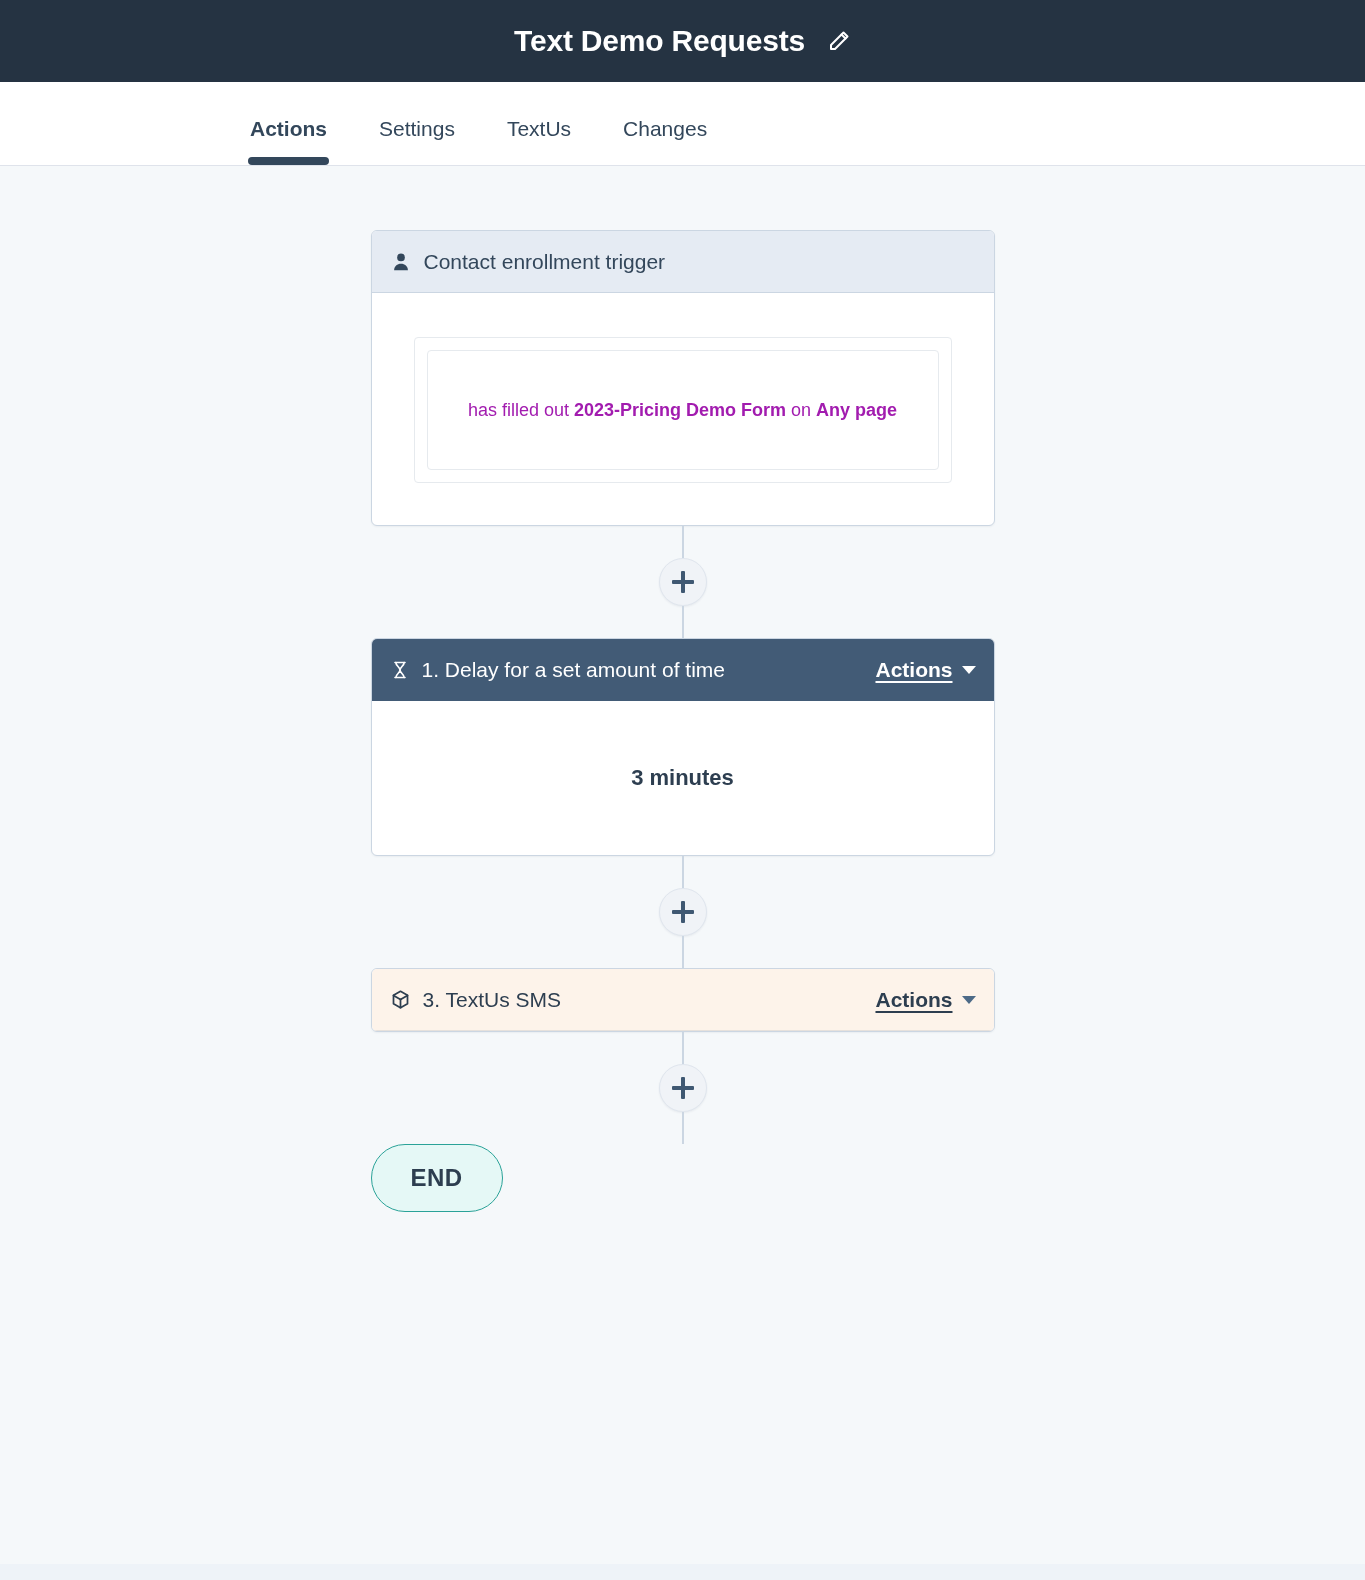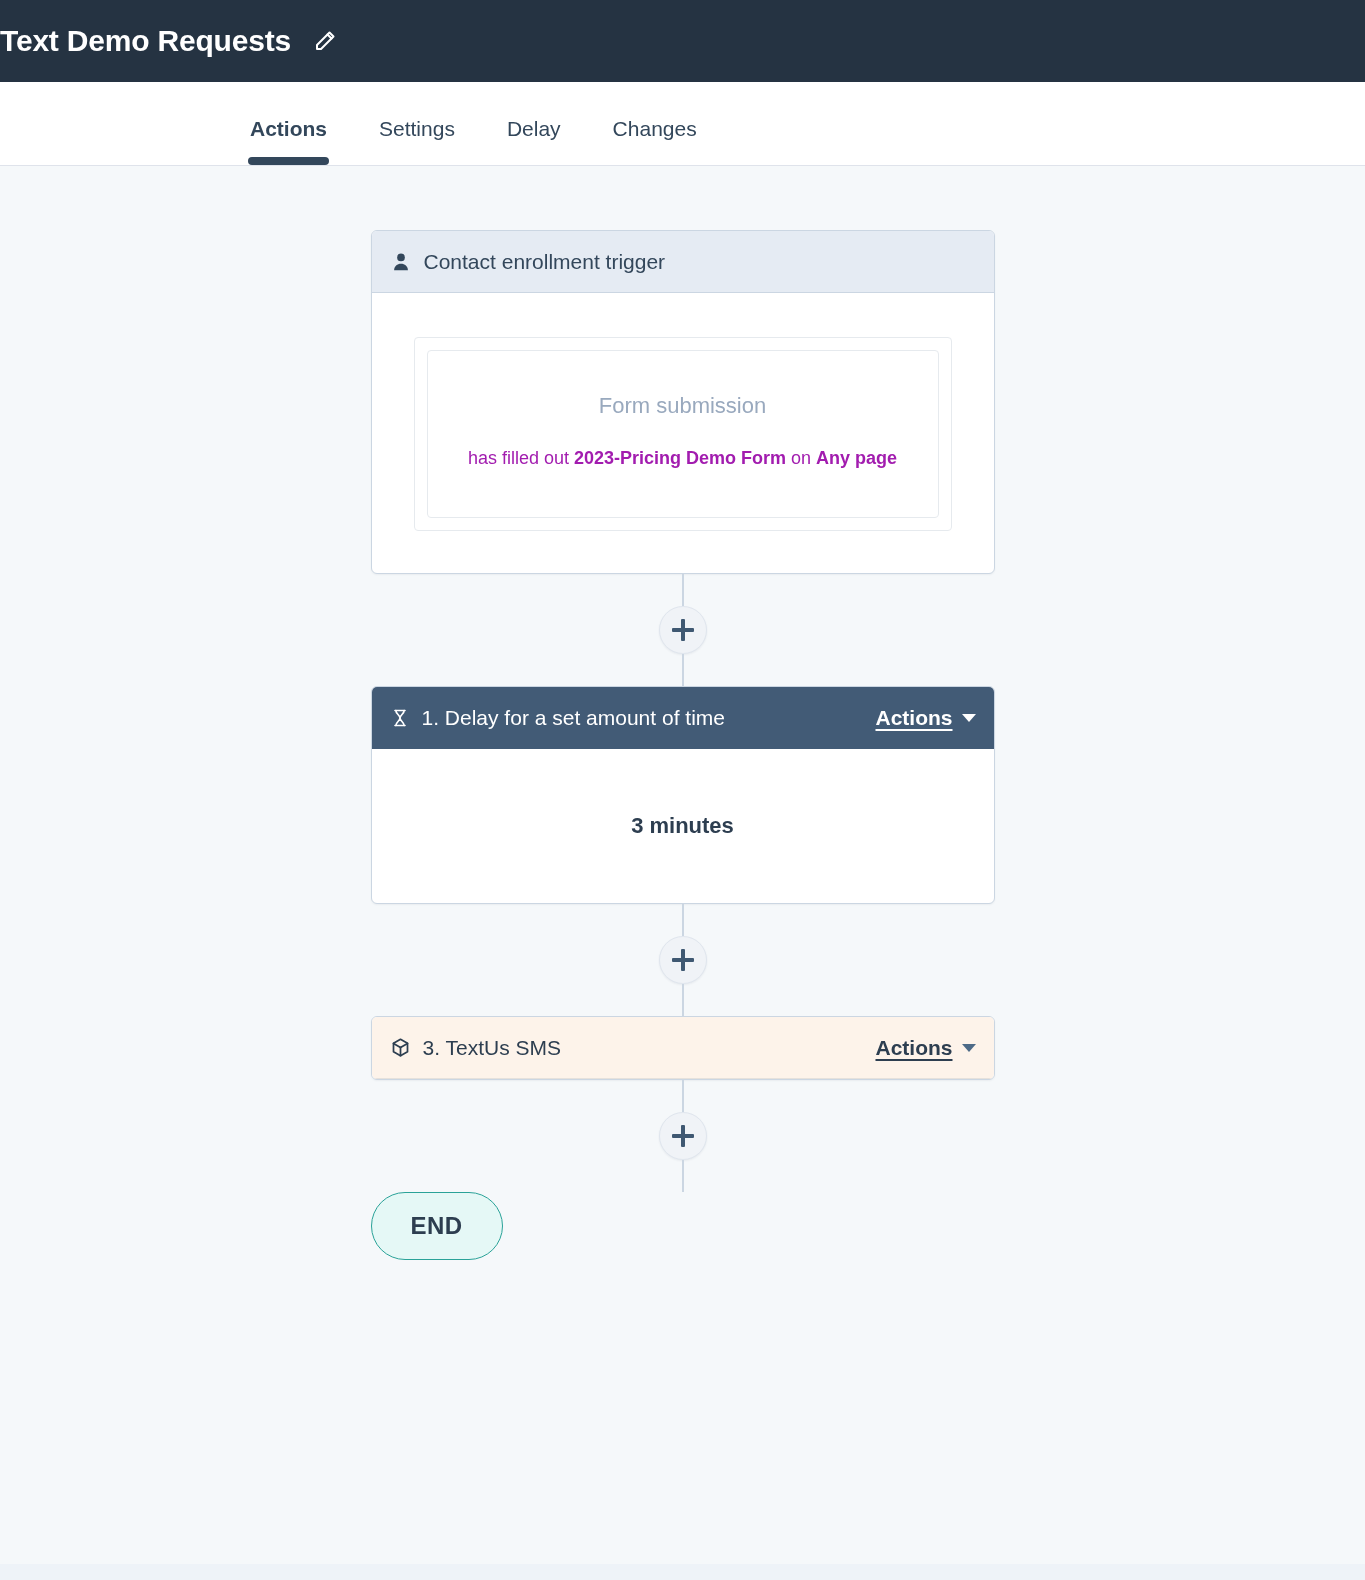--- a/index.html
+++ b/index.html
@@ -16,21 +16,21 @@
     overflow: hidden;
     position: relative;
   }
 
   
   .app-header {
     height: 82px;
     background: #253342;
     display: flex;
     align-items: center;
-    justify-content: flex-start;
+    justify-content: center;
     gap: 22px;
     position: relative;
   }
   .app-title {
     font-size: 30px;
     font-weight: bold;
     color: #ffffff;
     letter-spacing: -0.2px;
     line-height: 1;
   }
@@ -291,41 +291,40 @@
     <svg viewBox="0 0 24 24" width="24" height="24" fill="none" stroke="#ffffff" stroke-width="2" stroke-linecap="round" stroke-linejoin="round">
       <path d="M16.5 3.5l4 4L8 20H4v-4z"></path>
       <path d="M14.5 5.5l4 4"></path>
     </svg>
   </span>
 </div>
 
 <div class="tabbar">
   <div class="tab is-active">Actions</div>
   <div class="tab">Settings</div>
-  <div class="tab">Delay</div>
+  <div class="tab">TextUs</div>
   <div class="tab">Changes</div>
 </div>
 
 <div class="canvas">
   <div class="flow">
 
     <div class="card card-trigger">
       <div class="card-head">
         <span class="head-icon">
           <svg viewBox="0 0 24 24" width="22" height="22" fill="#33475b">
             <circle cx="12" cy="7" r="4.2"></circle>
             <path d="M4.5 21c0-4.2 3.4-7 7.5-7s7.5 2.8 7.5 7z"></path>
           </svg>
         </span>
         <span class="head-title">Contact enrollment trigger</span>
       </div>
       <div class="card-body">
         <div class="trigger-outer">
           <div class="trigger-inner">
-            <div class="trigger-kind">Form submission</div>
             <div class="trigger-desc"><span>has filled out </span><b>2023-Pricing Demo Form</b><span> on </span><b>Any page</b></div>
           </div>
         </div>
       </div>
     </div>
 
     <div class="connector">
       <div class="conn-line top"></div>
       <div class="plus-btn">
         <span class="plus-glyph"></span>

